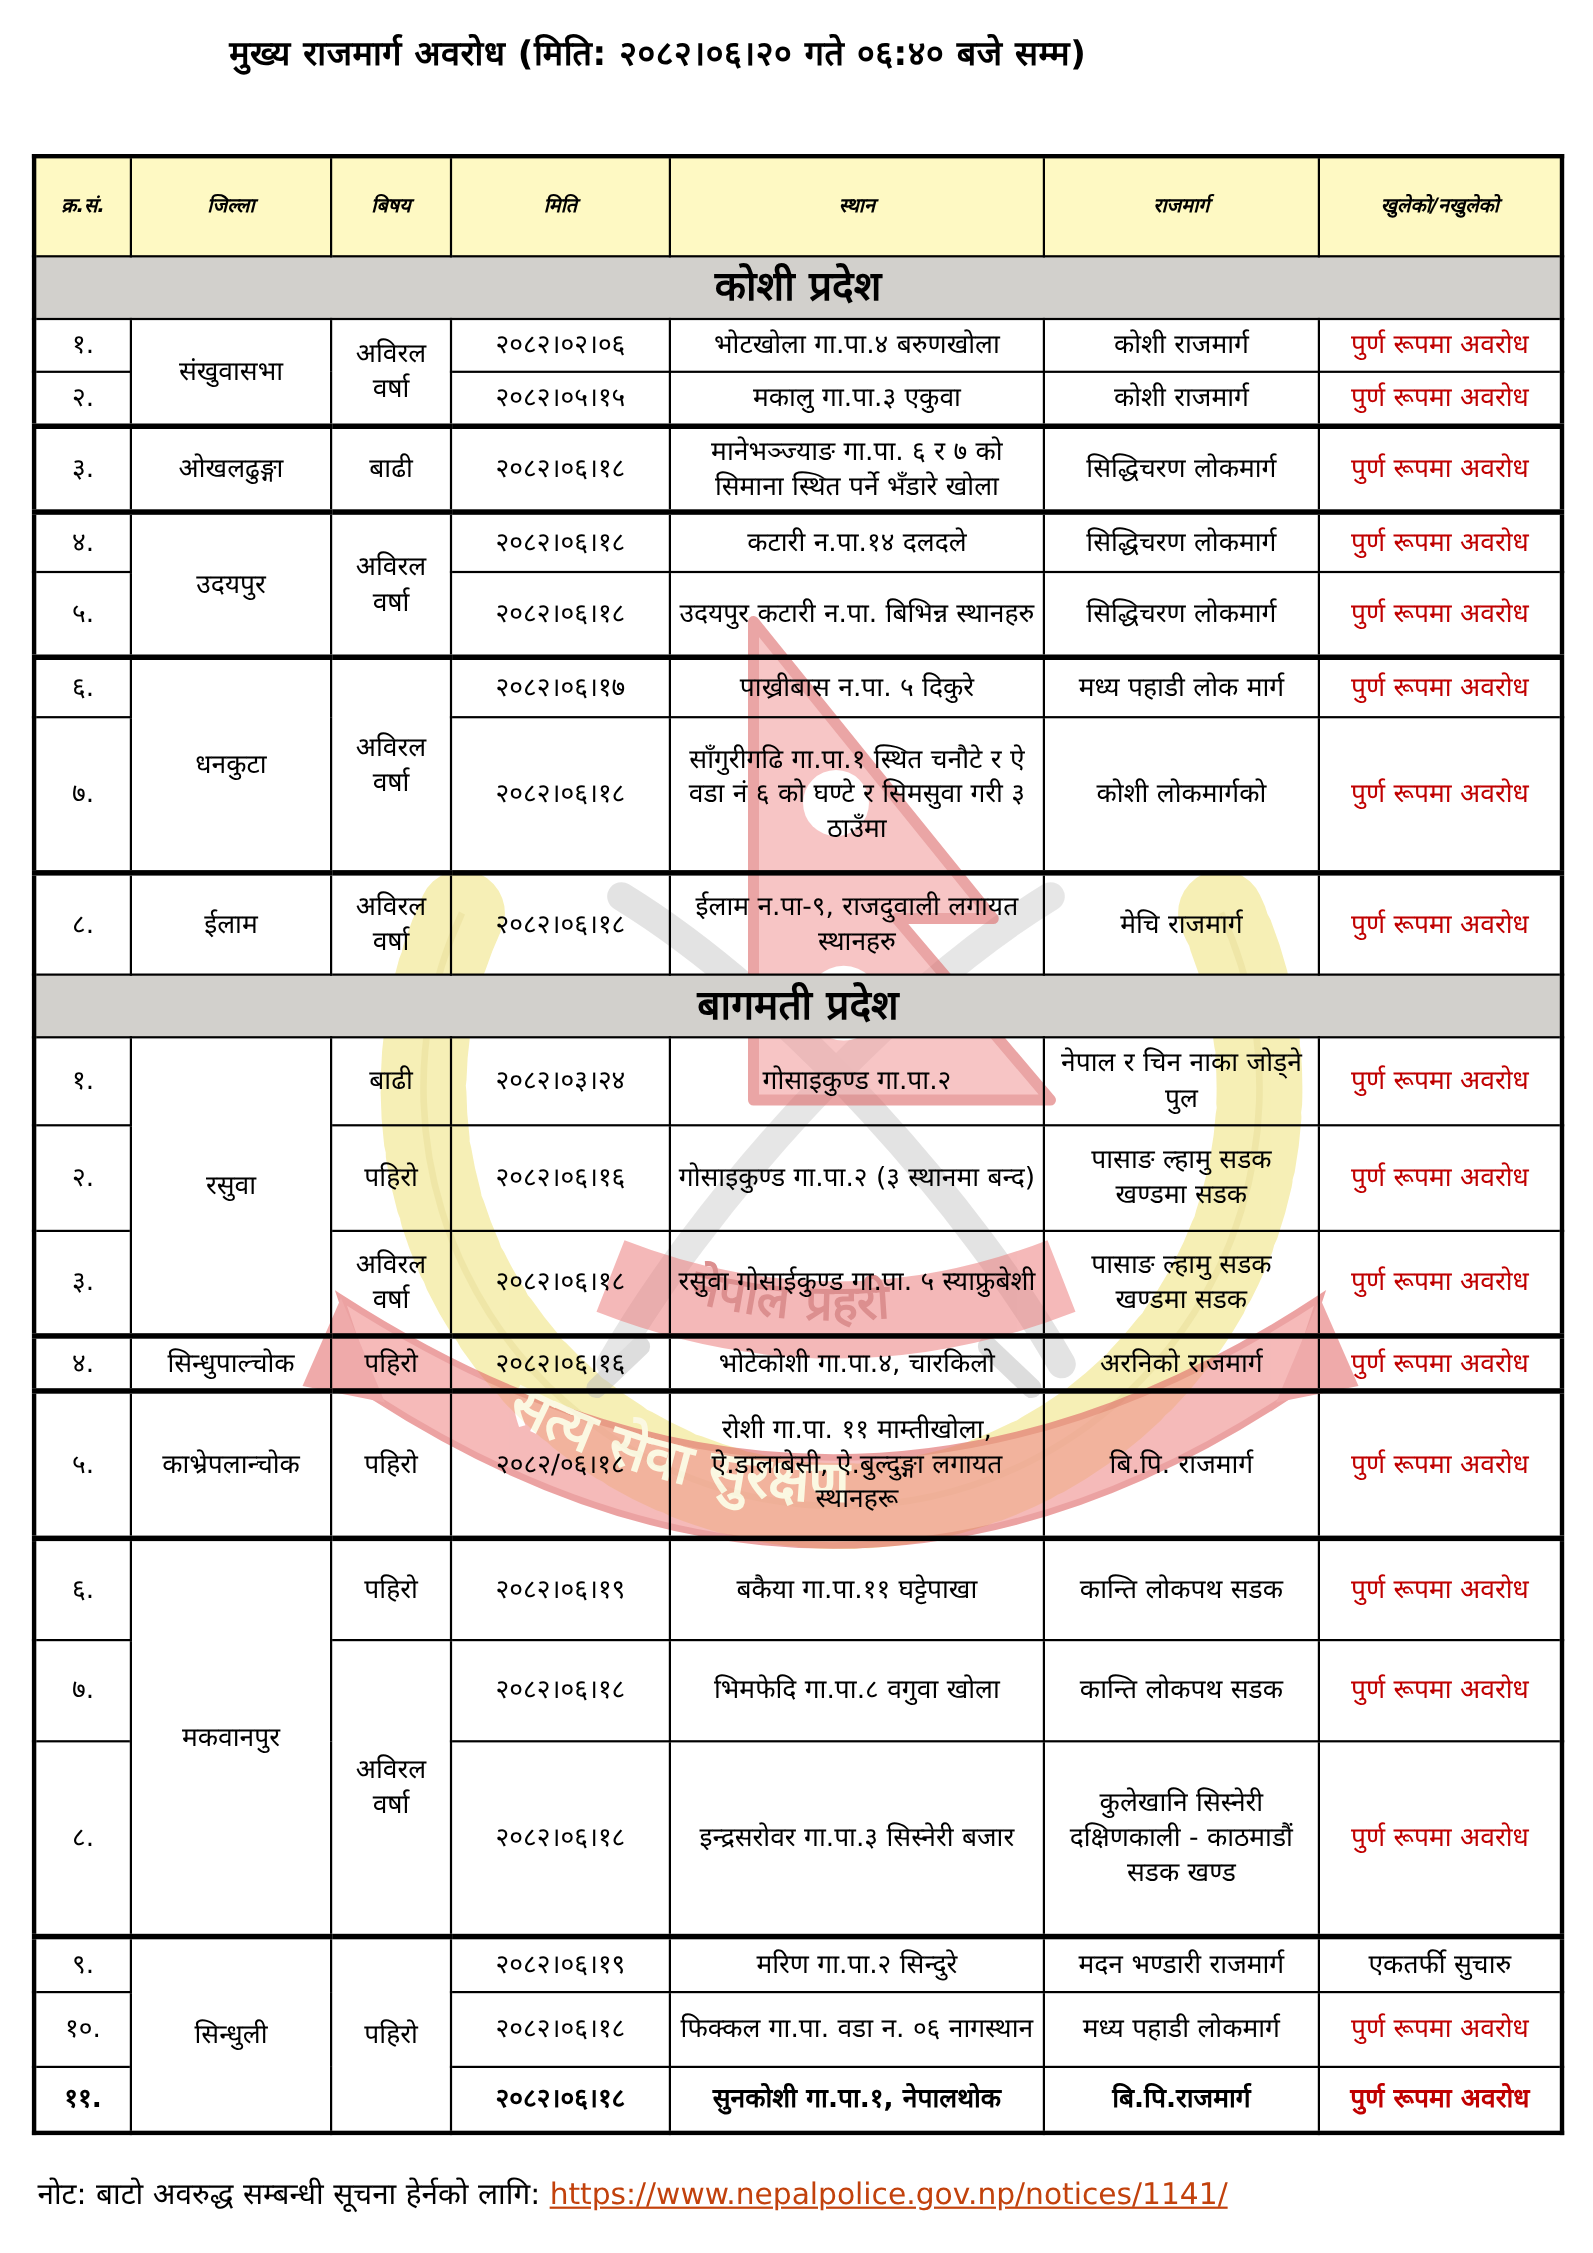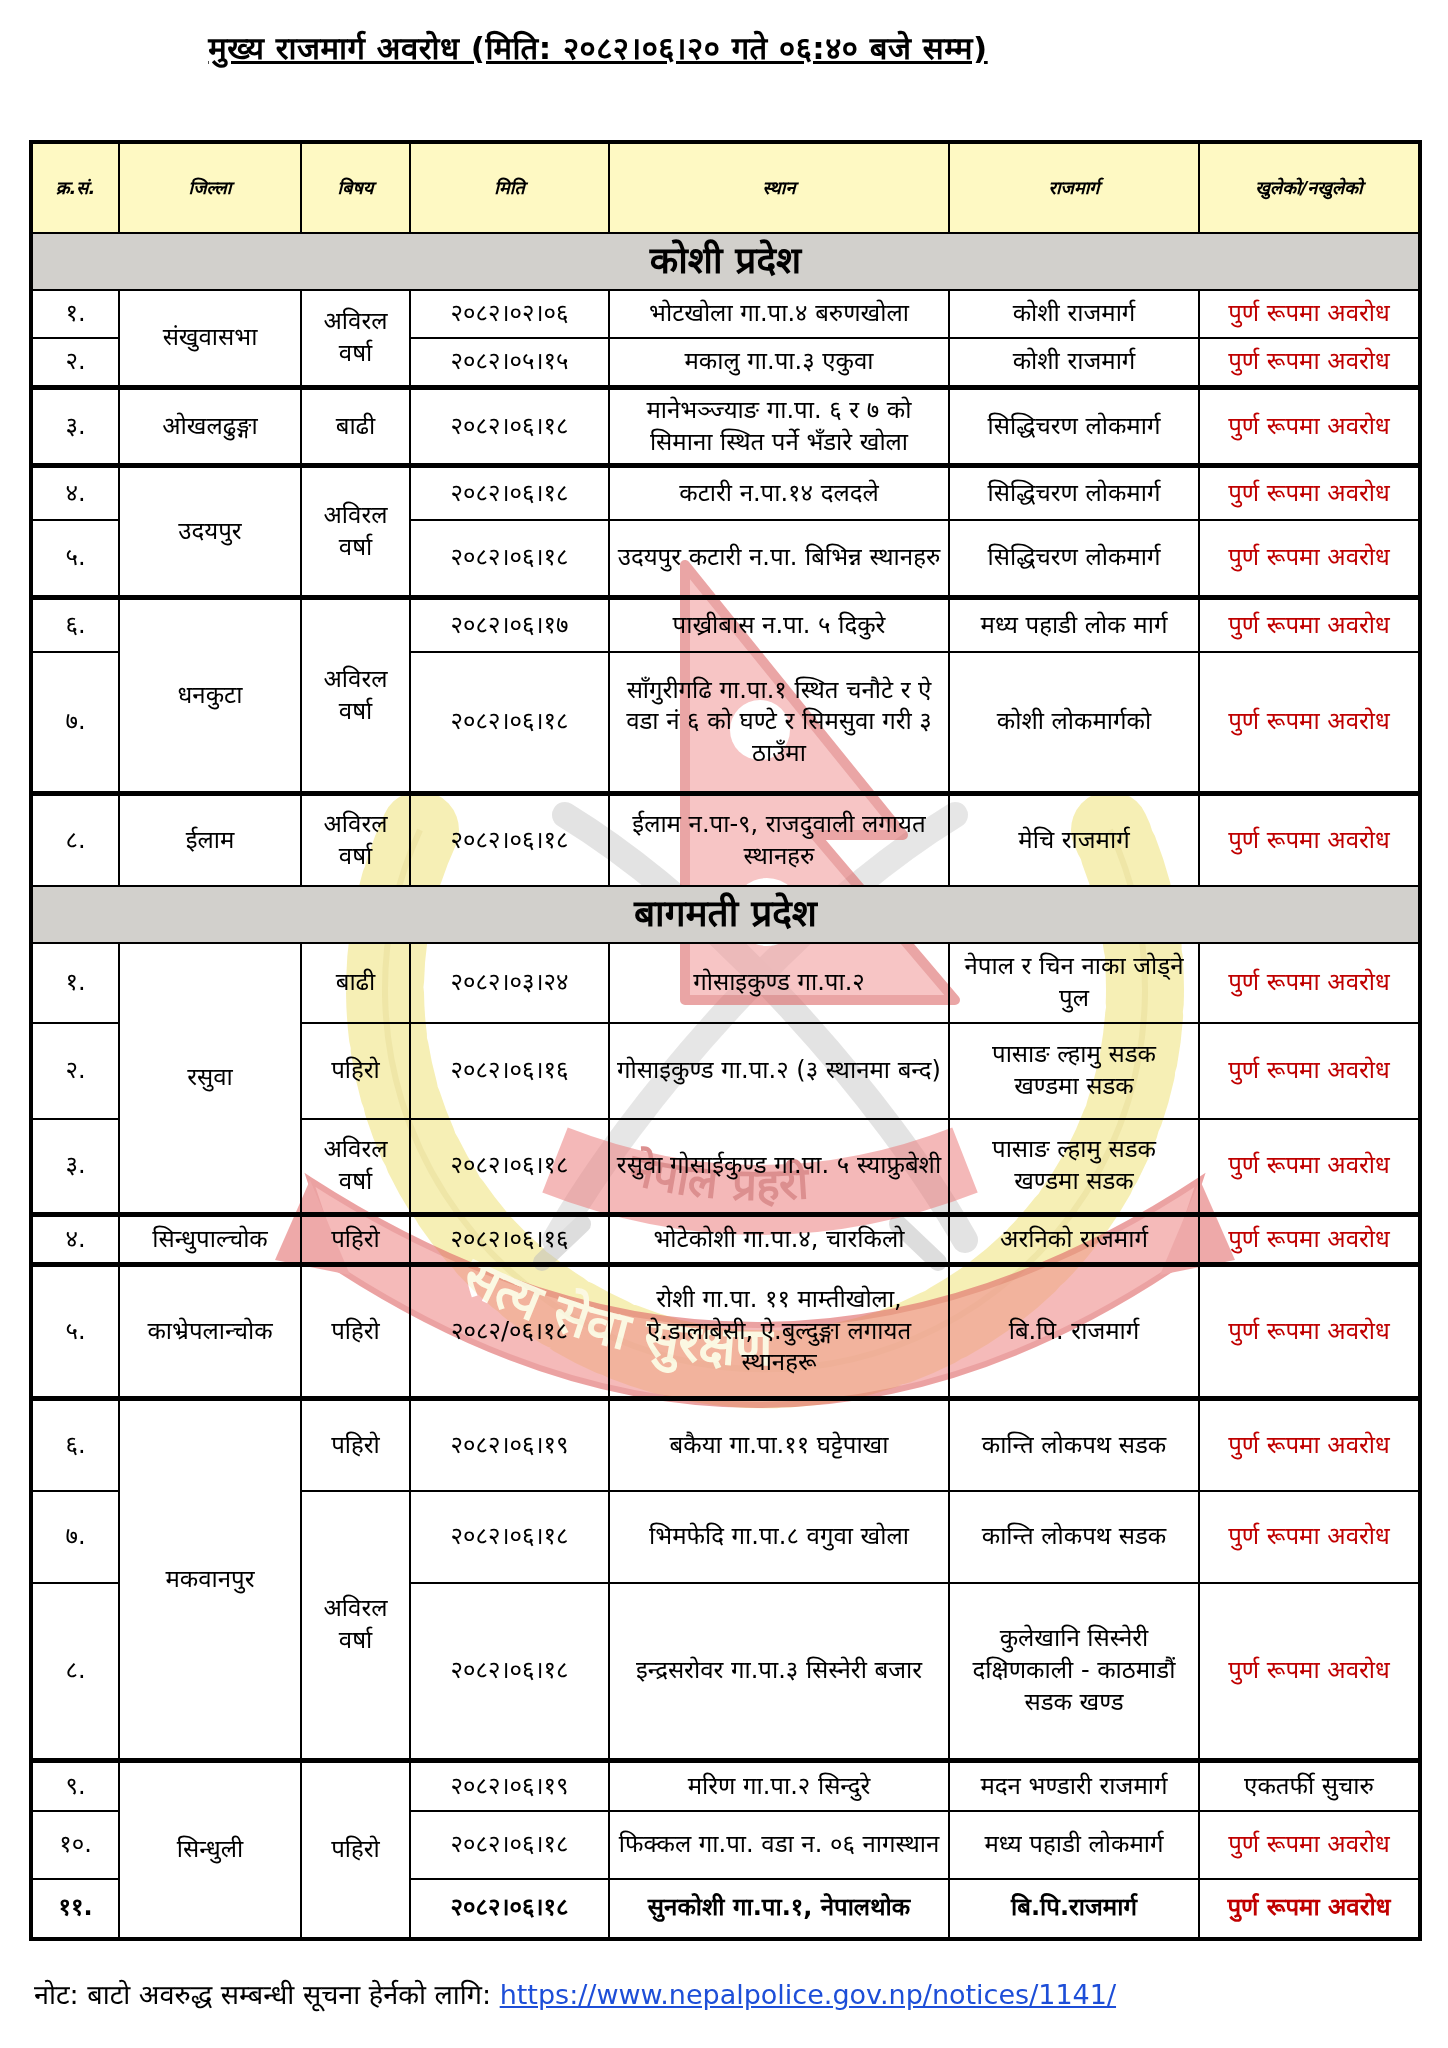--- a/index.html
+++ b/index.html
@@ -6,21 +6,20 @@
   body{
     width:1448px;height:2048px;
     background:#ffffff;
     font-family:"DejaVu Sans","Liberation Sans",sans-serif;
     position:relative;
     color:#000;
   }
   .page-title{
     position:absolute;top:26px;left:0;width:1196px;
     text-align:center;font-size:31px;font-weight:bold;
-    text-decoration:underline;
     letter-spacing:0.5px;
   }
   
   .watermark{
     position:absolute;left:255px;top:540px;width:1000px;height:960px;
     z-index:1;pointer-events:none;
   }
   
   table.obstruction{
     position:absolute;left:29px;top:140px;width:1389px;
@@ -48,21 +47,21 @@
   }
   tr.thick-top > td{ border-top:5px solid #000; }
   td.status-red{ color:#C00000;margin-left:32px; }
   td.date-cell{ font-size:25px; }
   
   .footer-note{
     position:absolute;left:34px;top:1948px;width:1380px;
     font-size:27px;z-index:2;
   }
   .footer-note a{
-    color:#1d4ed8;text-decoration:underline;word-break:break-all;
+    color:#c2410c;text-decoration:underline;word-break:break-all;
   }
 </style>
 </head>
 <body>
 
 <div class="page-title">मुख्य राजमार्ग अवरोध (मिति: २०८२।०६।२० गते ०६:४० बजे सम्म)</div>
 
 <svg class="watermark" viewBox="0 0 1000 960" xmlns="http://www.w3.org/2000/svg">
 
   <g opacity="0.55">

